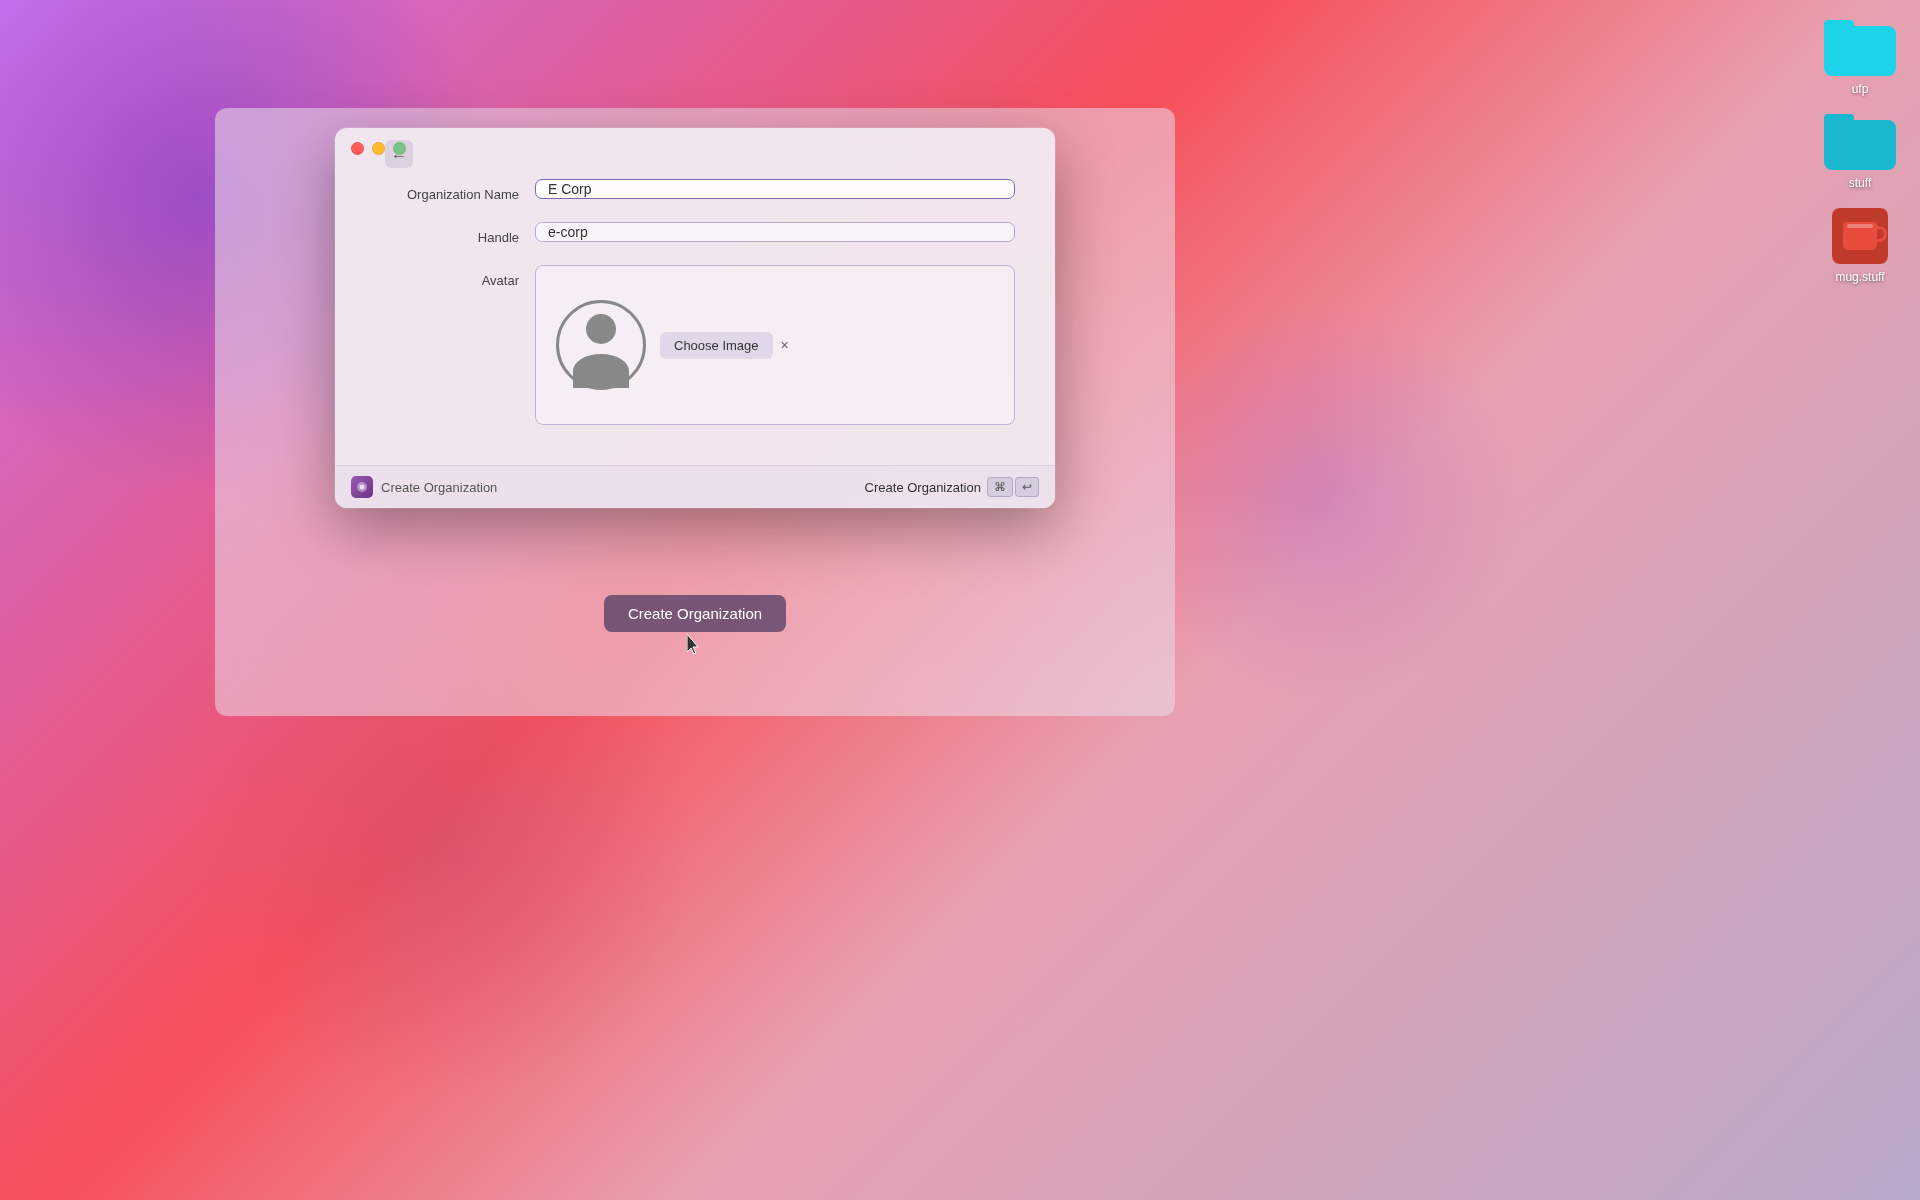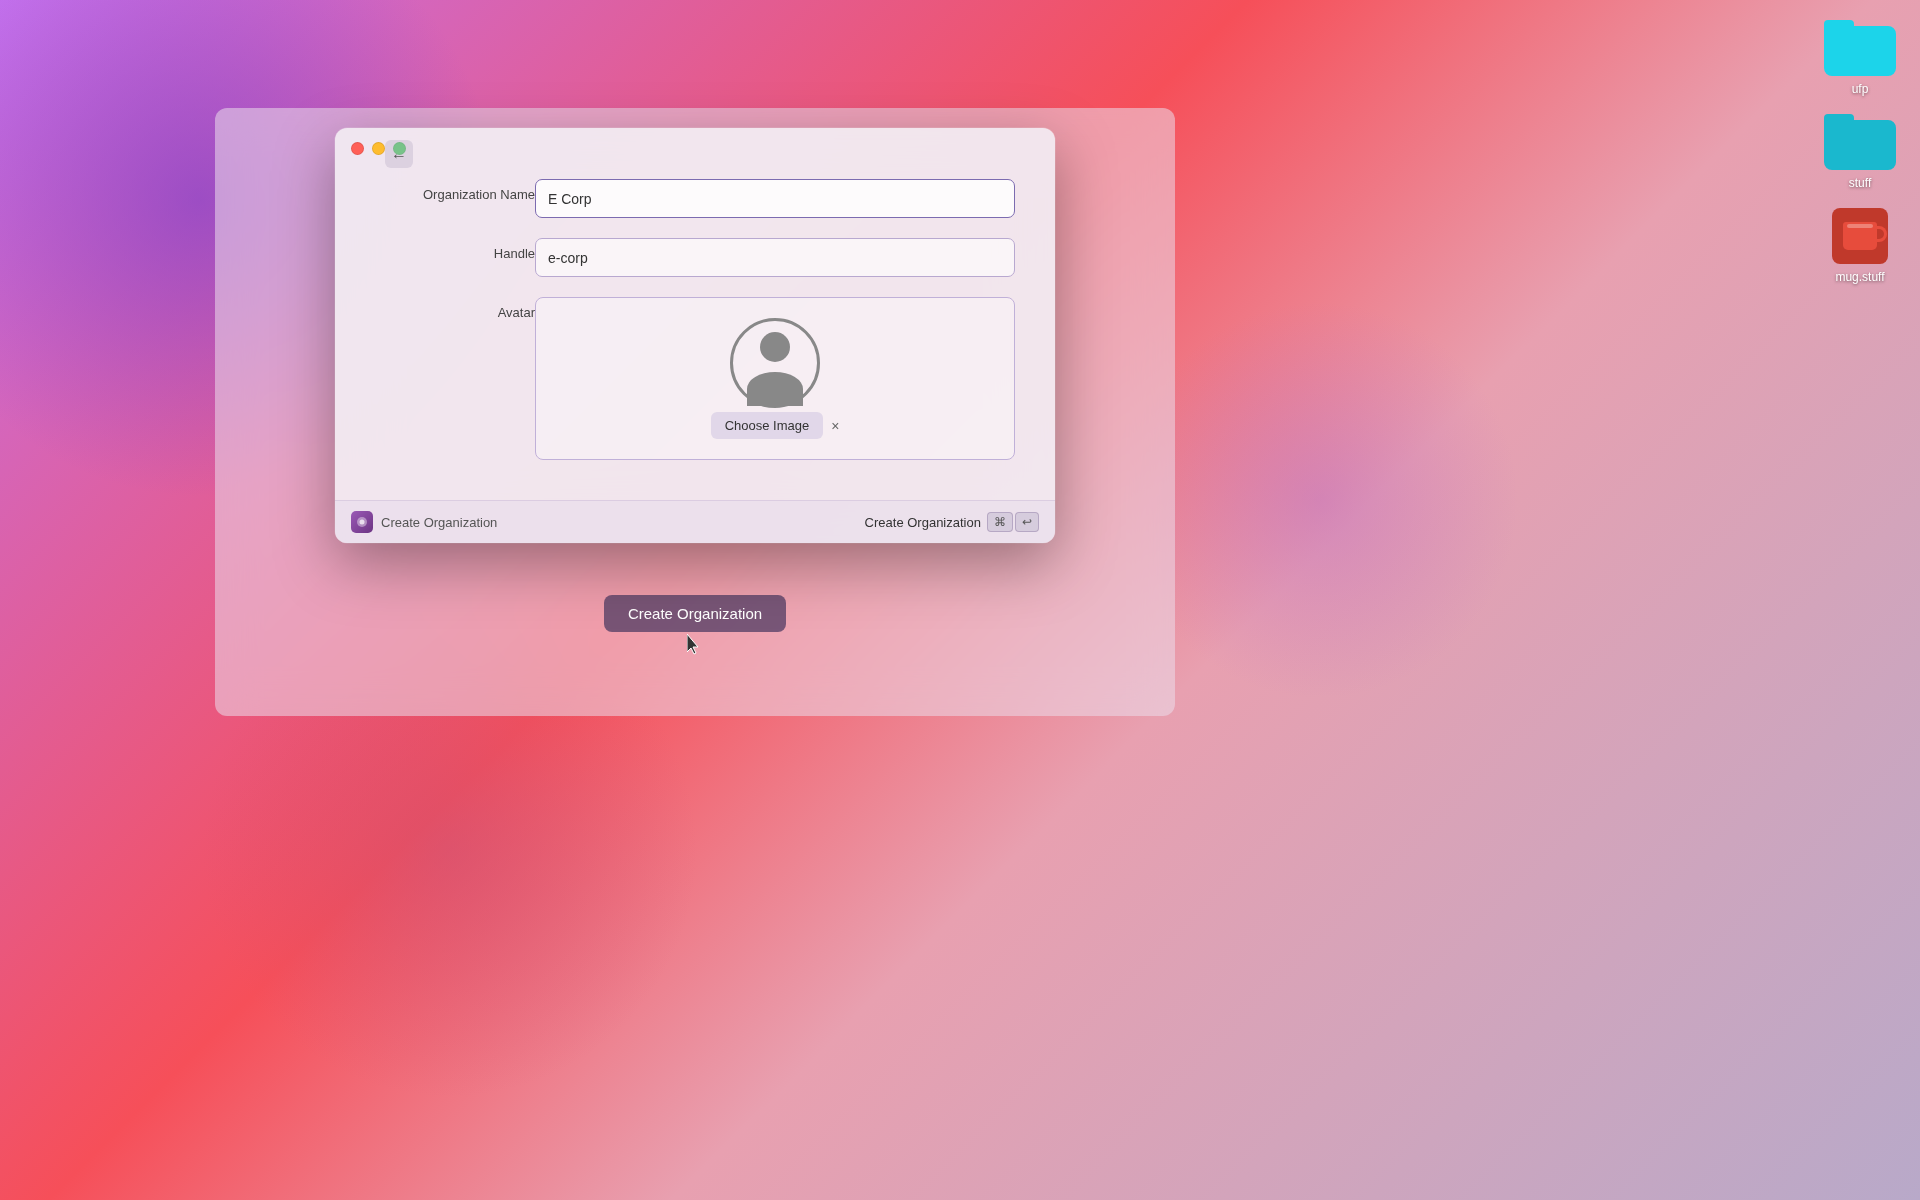--- a/index.html
+++ b/index.html
@@ -200,29 +200,30 @@
     
     .form-row {
       display: flex;
       align-items: flex-start;
       margin-bottom: 20px;
     }
 
     .form-label {
       width: 160px;
       text-align: right;
+      padding-right: 16px;
       padding-top: 8px;
       font-size: 13px;
       color: #444;
       flex-shrink: 0;
     }
 
     .form-input {
       flex: 1;
-      height: 39px;
+      height: 20px;
       border: 1.5px solid #b8a8d0;
       border-radius: 7px;
       background: rgba(255,255,255,0.6);
       padding: 0 12px;
       font-size: 14px;
       color: #333;
       outline: none;
     }
 
     .org-name-input {
@@ -231,23 +232,22 @@
     }
 
     
     .avatar-box {
       flex: 1;
       border: 1.5px solid #c0b0d8;
       border-radius: 8px;
       background: rgba(255,255,255,0.35);
       padding: 20px;
       display: flex;
-      flex-direction: column;
-      align-items: center;
-      gap: 4px;
+      align-items: center;
+      gap: 14px;
       min-height: 160px;
     }
 
     .avatar-placeholder {
       width: 90px;
       height: 90px;
       position: relative;
       display: flex;
       align-items: center;
       justify-content: center;

